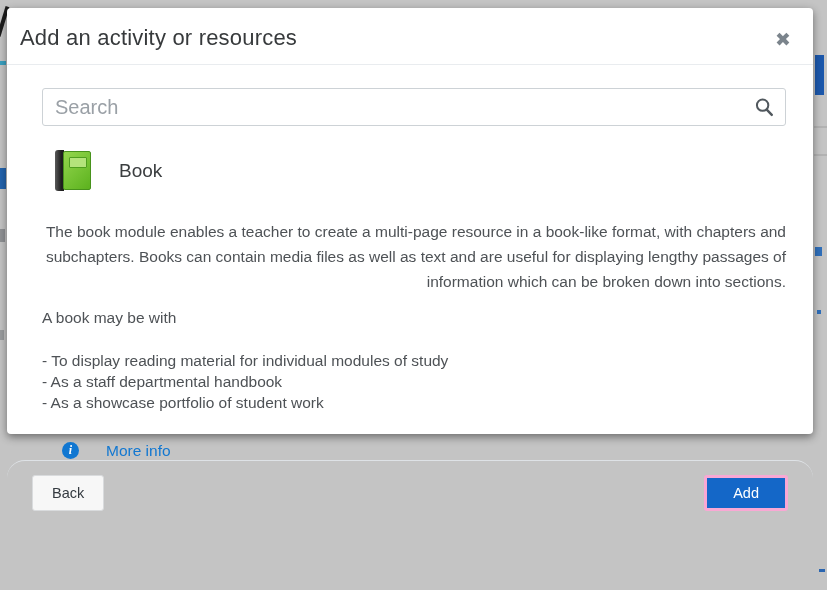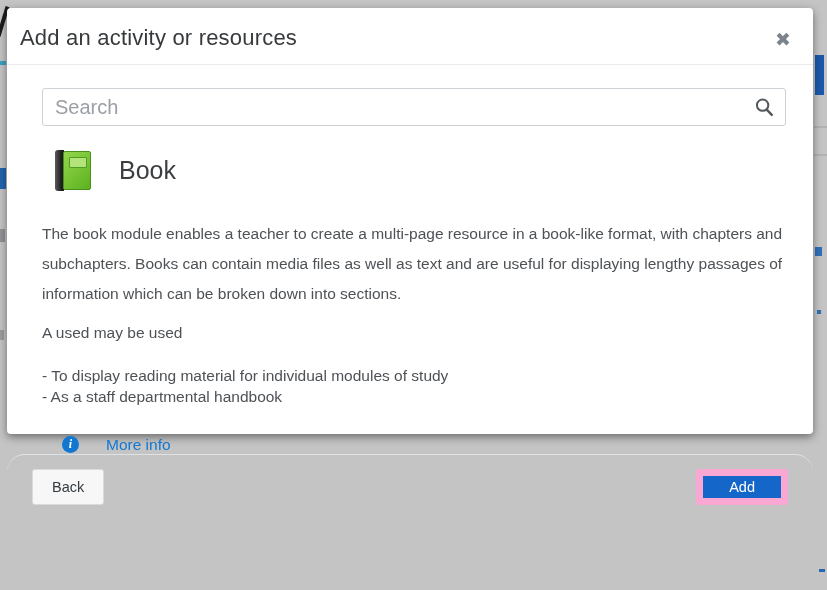--- a/index.html
+++ b/index.html
@@ -69,26 +69,26 @@
   }
   .book-cover{
     position:absolute;left:8px;top:1px;width:28px;height:39px;
     background:linear-gradient(135deg,#93d64d,#5cb21e);
     border:1px solid #47921c;border-radius:2px;box-sizing:border-box;
   }
   .book-label{
     position:absolute;left:5px;top:5px;width:16px;height:9px;
     background:#b4e37c;border:1px solid #4f9e1f;border-radius:1px;
   }
-  .module-name{margin-left:27px;font-size:25px;color:#3b3e40;}
+  .module-name{margin-left:27px;font-size:19px;color:#3b3e40;}
 
   
   .module-desc{
     margin:28px 0 0 0;max-width:746px;
-    font-size:15.5px;line-height:30px;color:#4e5256;
+    font-size:15.5px;line-height:25px;color:#4e5256;text-align:right;
   }
   .usage-intro{margin:13px 0 0 0;font-size:15.5px;line-height:21.5px;color:#4e5256;}
   .usage-list{margin-top:21px;}
   .usage-item{font-size:15.5px;line-height:21px;color:#4e5256;}
 
   
   .more-info{
     display:inline-flex;align-items:center;margin:29px 0 0 20px;
     text-decoration:none;cursor:pointer;
   }
@@ -106,21 +106,21 @@
     display:flex;align-items:center;padding:0 25px;border-radius:18px;
   }
   .btn{
     height:36px;border-radius:3px;font-size:14.5px;font-family:inherit;
     cursor:pointer;box-sizing:border-box;line-height:1;
   }
   .btn-secondary{
     background:#f7f7f7;border:1px solid #d9dbdd;color:#343a40;padding:0 19px;
   }
   .btn-primary{
-    background:#1467c8;border:7px solid #f9a8d4;color:#ffffff;padding:0 26px;
+    background:#1467c8;border:3px solid #f9a8d4;color:#ffffff;padding:0 26px;
   }
   .footer-spacer{flex:1 1 auto;}
   .btn + .btn{margin-left:14px;}
 </style>
 </head>
 <body>
 
 <div>
   <div class="frag frag-logo"></div>
   <div class="frag frag-teal"></div>
@@ -157,25 +157,26 @@
         <span class="book-spine"></span>
         <span class="book-cover">
           <span class="book-label"></span>
         </span>
       </span>
       <span class="module-name">Book</span>
     </div>
 
     <p class="module-desc">The book module enables a teacher to create a multi-page resource in a book-like format, with chapters and subchapters. Books can contain media files as well as text and are useful for displaying lengthy passages of information which can be broken down into sections.</p>
 
-    <p class="usage-intro">A used may be used</p>
+    <p class="usage-intro">A book may be with</p>
 
     <div class="usage-list">
       <div class="usage-item">- To display reading material for individual modules of study</div>
       <div class="usage-item">- As a staff departmental handbook</div>
+      <div class="usage-item">- As a showcase portfolio of student work</div>
     </div>
 
     <a class="more-info">
       <span class="info-icon">i</span>
       <span class="more-info-label">More info</span>
     </a>
 
   </div>
 
   <div class="modal-footer">

